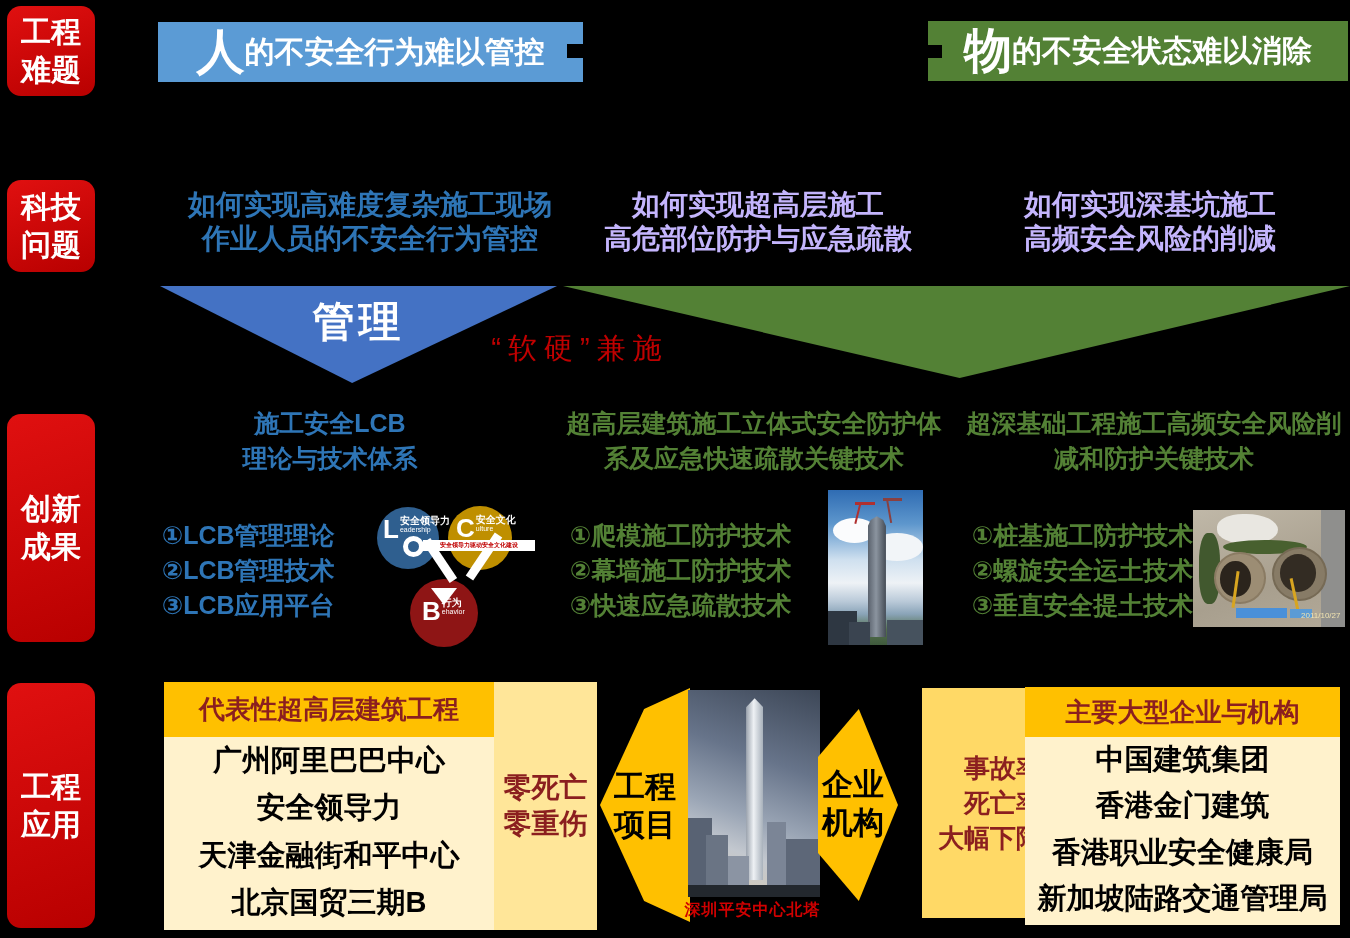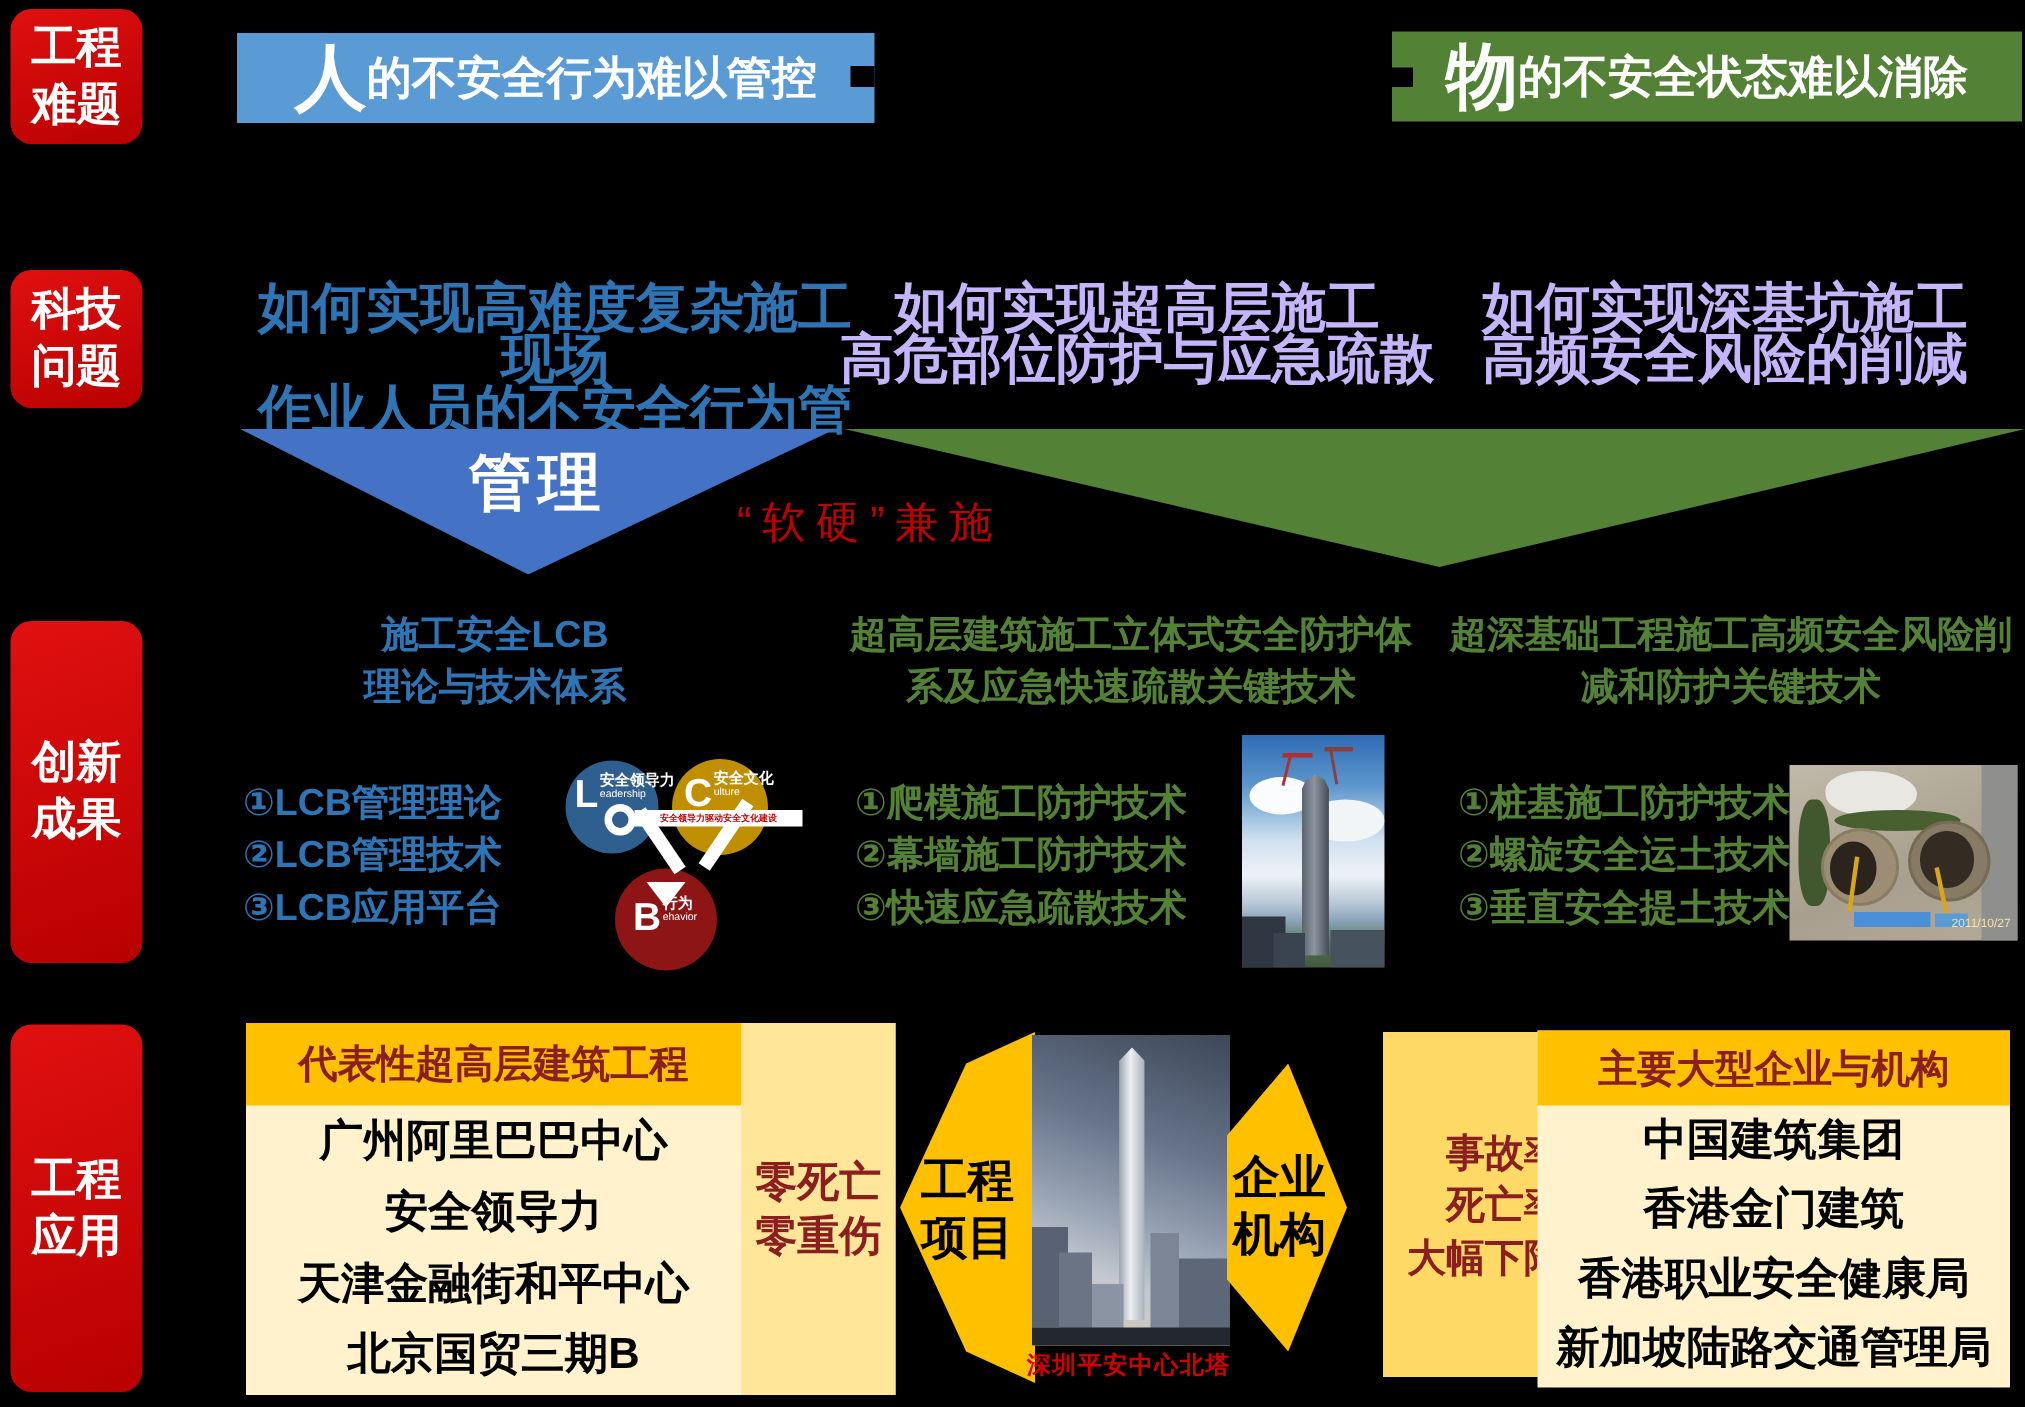--- a/index.html
+++ b/index.html
@@ -14,21 +14,21 @@
     display:flex;flex-direction:column;align-items:center;justify-content:center;}
 
   
   .top-box{height:60px;color:#fff;font-weight:bold;display:flex;align-items:center;justify-content:center;}
   .top-box .big{font-size:48px;}
   .top-box .rest{font-size:30px;}
   .notch{background:#000;}
 
   .accident{color:#cc0000;font-size:34px;font-weight:bold;line-height:37px;}
 
-  .question{font-size:36px;font-weight:bold;line-height:34px;}
+  .question{font-size:28px;font-weight:bold;line-height:34px;}
   .q-blue{color:#2e75b6;}
   .q-green{color:#c4b5fd;}
 
   .tri{clip-path:polygon(0 0,100% 0,48.4% 100%);}
   .tri-label{color:#fff;font-size:42px;font-weight:bold;letter-spacing:4px;}
   .slogan{color:#c00000;font-size:29px;font-weight:normal;letter-spacing:7px;}
 
   .inno-title{font-size:25px;font-weight:bold;line-height:35px;}
   .inno-item{font-size:25px;font-weight:bold;line-height:35px;}
   .t-blue{color:#2e75b6;} .t-green{color:#538135;}

